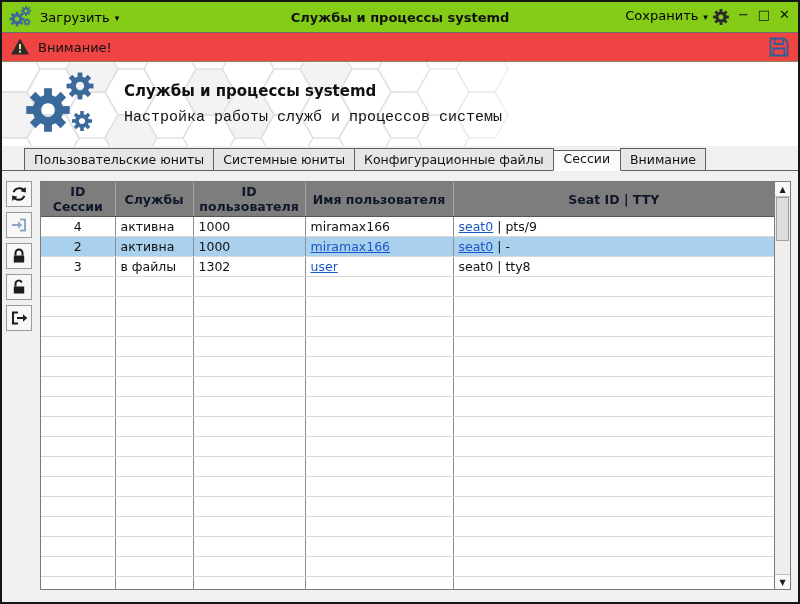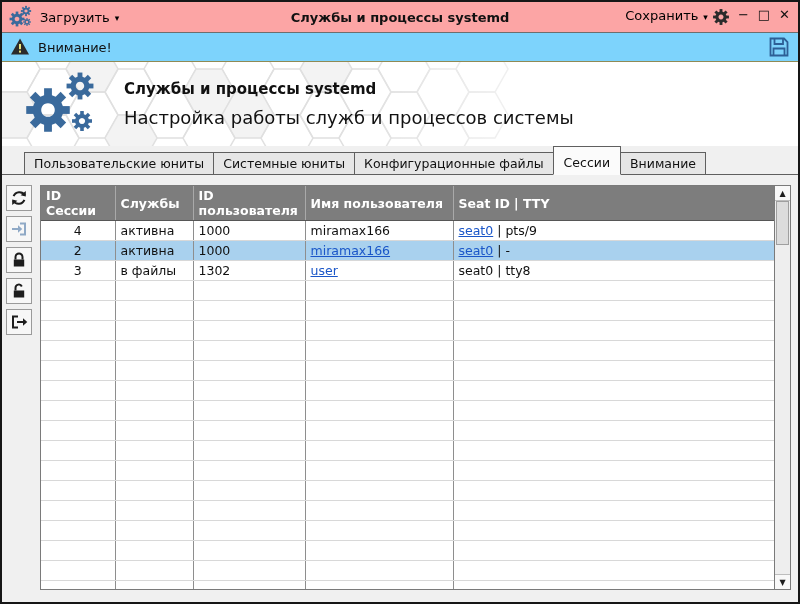--- a/index.html
+++ b/index.html
@@ -4,71 +4,71 @@
 <style>
   * { box-sizing: border-box; margin: 0; padding: 0; }
   html,body { background:#9a9a9a; }
   body { font-family:"DejaVu Sans","Liberation Sans",sans-serif; font-size:13px; color:#111; }
 
   .window { width:800px; height:604px; border:2px solid #161616; background:#f0f0f0;
             display:flex; flex-direction:column; position:relative; }
 
   
   .titlebar { height:30px; flex:0 0 30px; display:flex; align-items:center;
-              padding:0 8px 0 6px; position:relative; background:#fca5a5; }
+              padding:0 8px 0 6px; position:relative; background:#84cc16; }
   .tb-left { display:flex; align-items:center; gap:8px; }
   .tb-title { position:absolute; left:50%; transform:translateX(-50%);
               font-weight:bold; font-size:13px; white-space:nowrap; }
   .tb-right { margin-left:auto; display:flex; align-items:flex-start; gap:4px; }
   .menu-btn { display:flex; align-items:center; gap:5px; background:none; border:none;
               font:inherit; font-size:13px; cursor:default; }
   .caret { font-size:9px; position:relative; top:1px; }
   .winctl { display:flex; align-items:center; gap:9px; margin-left:4px; }
   .winctl span { font-size:13px; line-height:1; cursor:default; }
 
   
-  .warnbar { height:30px; flex:0 0 30px; background:#7dd3fc;
+  .warnbar { height:30px; flex:0 0 30px; background:#ef4444;
              border-top:1px solid #6e6e6e; border-bottom:1px solid #8f8a55;
              display:flex; align-items:center; padding:0 8px; gap:8px; }
   .warn-text { font-size:13px; }
   .warn-save { margin-left:auto; display:flex; align-items:center; }
 
   
   .hero { height:84px; flex:0 0 84px; background:#ffffff; position:relative;
           display:flex; align-items:center; gap:26px; padding-left:18px; overflow:hidden; }
   .hex-bg { position:absolute; left:0; top:0; }
   .hex-fade { position:absolute; inset:0;
               background:linear-gradient(90deg, rgba(255,255,255,0) 45%, #ffffff 80%); }
   .hero-logo { position:relative; z-index:2; }
   .hero-text { position:relative; z-index:2; }
   .hero-title { font-weight:bold; font-size:15px; margin-bottom:9px; }
-  .hero-sub { font-size:18px; }
+  .hero-sub { font-size:15px;font-family:Liberation Mono, monospace; }
 
   
   .tabbar { flex:0 0 25px; display:flex; align-items:flex-end; padding-left:22px;
             border-bottom:1px solid #5f5f5f; background:#f0f0f0; }
   .tab { border:1px solid #5f5f5f; border-bottom:none; background:#e6e6e6;
          padding:3px 9px 3px; font-size:12.5px; margin-right:-1px; white-space:nowrap;
          cursor:default; }
-  .tab.active { background:#fbfbfb; margin-bottom:-1px; padding:8px 10px 4px;
+  .tab.active { background:#fbfbfb; margin-bottom:-1px; padding:0 10px 4px;
                 border-bottom:1px solid #fbfbfb; font-weight:normal; }
 
   
   .main { flex:1; display:flex; padding:10px 7px 12px 4px; min-height:0; }
   .toolbar { width:32px; flex:0 0 32px; display:flex; flex-direction:column; gap:5px; }
   .tbtn { width:26px; height:26px; background:#f7f7f7; border:1px solid #9a9a9a;
           display:flex; align-items:center; justify-content:center; color:#1d1d1d;
           padding:0; cursor:default; }
   .tbtn.disabled { color:#8fa9c6; }
 
   .table-wrap { flex:1; display:flex; min-width:0; margin-left:2px; }
   .grid-clip { flex:1; border:1px solid #7a7a7a; background:#fff; overflow:hidden; }
   table.grid { width:100%; border-collapse:collapse; table-layout:fixed; }
-  th { background:#7d7d7d; color:#ffffff; font-weight:bold; font-size:12.5px;
-       text-align:left; padding:2px 5px; height:20px;
+  th { background:#7d7d7d; color:#0f172a; font-weight:bold; font-size:12.5px;
+       text-align:center; padding:2px 5px; height:20px;
        border-right:1px solid #a9a9a9; border-bottom:1px solid #565656; }
   td { font-size:12.5px; padding:1px 5px; height:20px;
        border-right:1px solid #8e8e8e; border-bottom:1px solid #d8d8d8;
        white-space:nowrap; overflow:hidden; }
   th:last-child, td:last-child { border-right:none; }
   tr.selected td { background:#a9d1ee; }
   td.c-id { text-align:center; }
   .lnk { color:#1a56c8; text-decoration:underline; }
 
   

